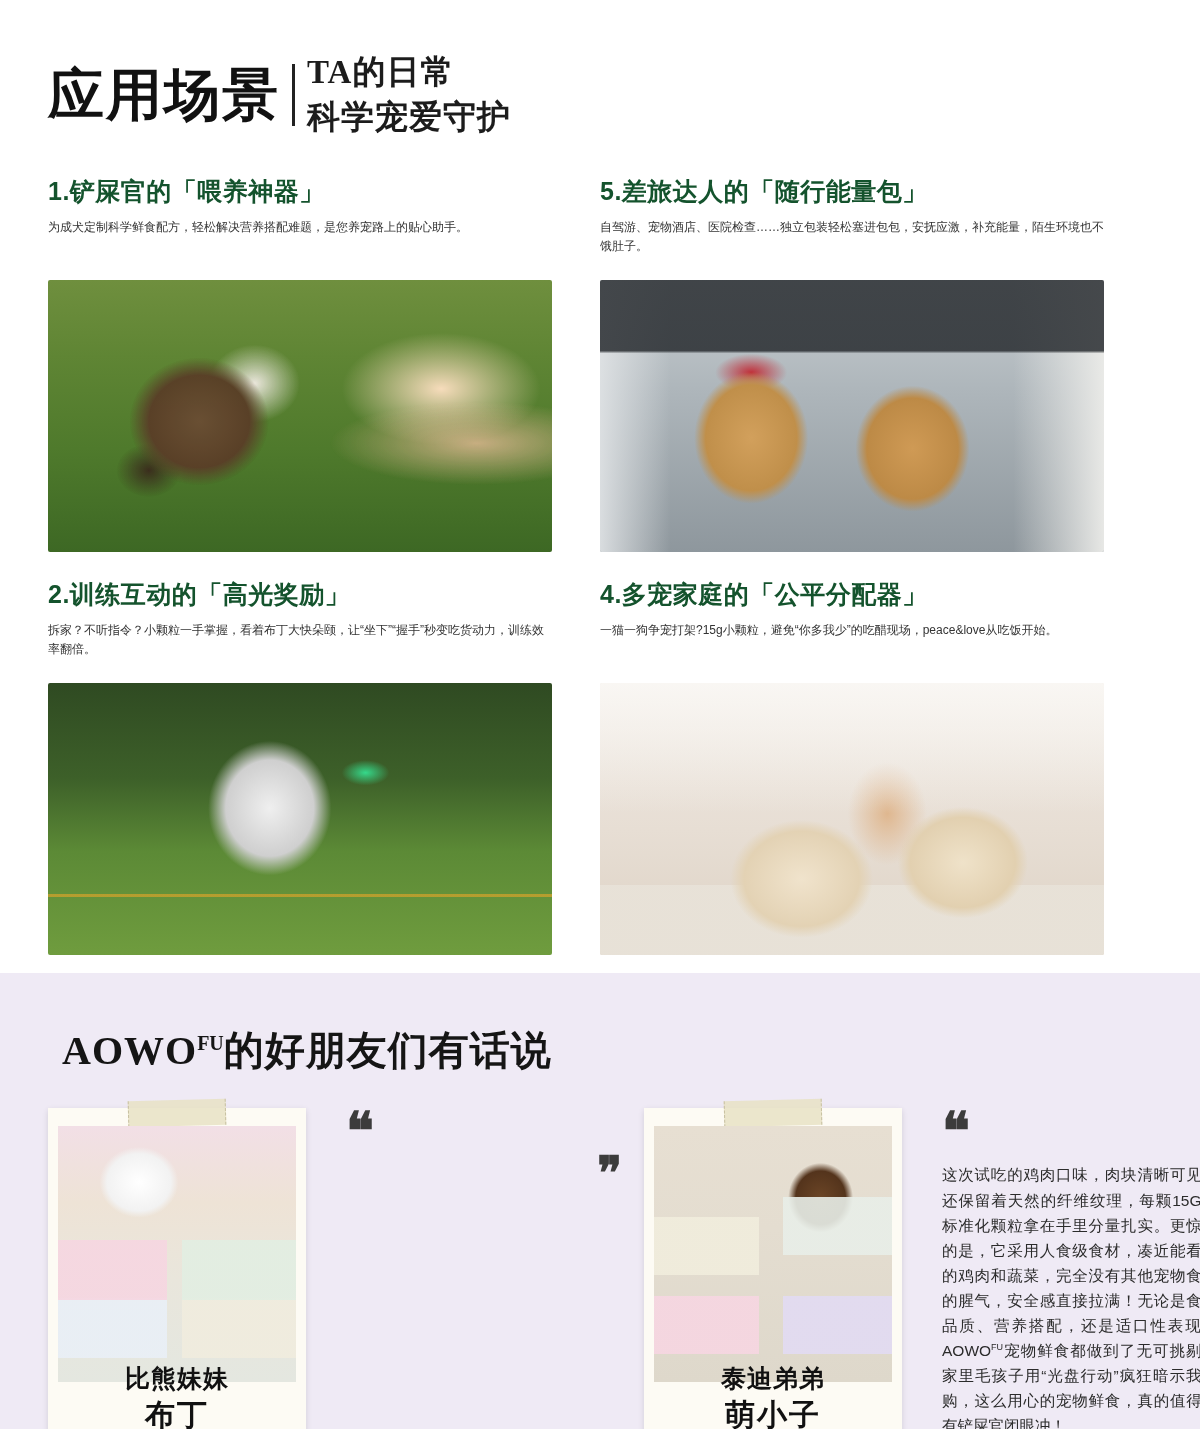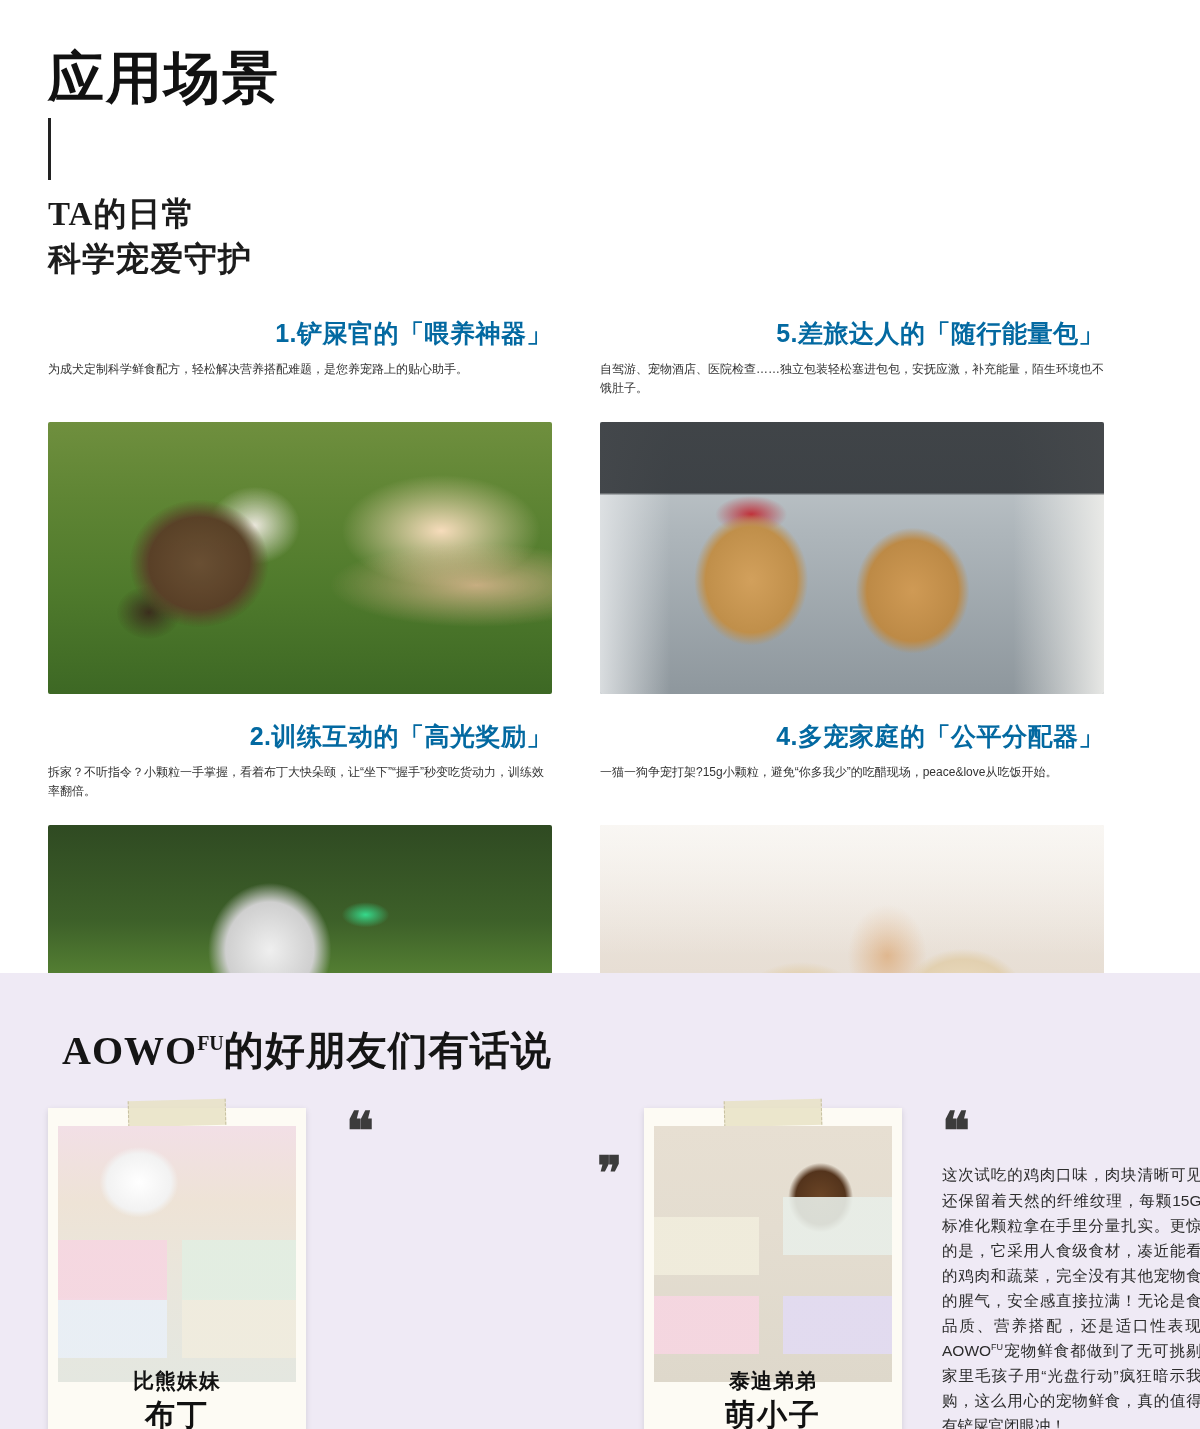--- a/index.html
+++ b/index.html
@@ -20,23 +20,23 @@
     height: 1429px;
   }
 
   
   .scenarios {
     padding: 50px 48px 0 48px;
     box-sizing: border-box;
   }
   .head {
     display: flex;
+    align-items: center;
     gap: 12px;
     margin-bottom: 36px;
-    flex-direction: column;
   }
   .head-title {
     font-family: "Liberation Serif", serif;
     font-weight: bold;
     font-size: 56px;
     letter-spacing: 2px;
     color: #111;
     line-height: 1;
   }
   .head-divider {
@@ -55,25 +55,24 @@
 
   .grid {
     display: grid;
     grid-template-columns: 504px 504px;
     column-gap: 48px;
     row-gap: 26px;
   }
   .card-title {
     font-size: 25px;
     font-weight: bold;
-    color: #0369a1;
+    color: #14532d;
     letter-spacing: 0.5px;
     margin-bottom: 10px;
     font-family: "Liberation Sans", sans-serif;
-    text-align: right;
   }
   .card-desc {
     font-size: 12px;
     line-height: 1.55;
     color: #333;
     margin-bottom: 14px;
     min-height: 48px;
   }
   .photo {
     width: 504px;
@@ -241,21 +240,21 @@
   .t-caption {
     position: absolute;
     left: 0;
     right: 0;
     bottom: 2px;
     text-align: center;
     font-family: "Liberation Serif", serif;
     color: #111;
   }
   .t-caption .small {
-    font-size: 21px;
+    font-size: 25px;
     font-weight: bold;
     letter-spacing: 1px;
   }
   .t-caption .big {
     font-size: 30px;
     font-weight: bold;
     letter-spacing: 2px;
   }
   .t-text {
     position: relative;

